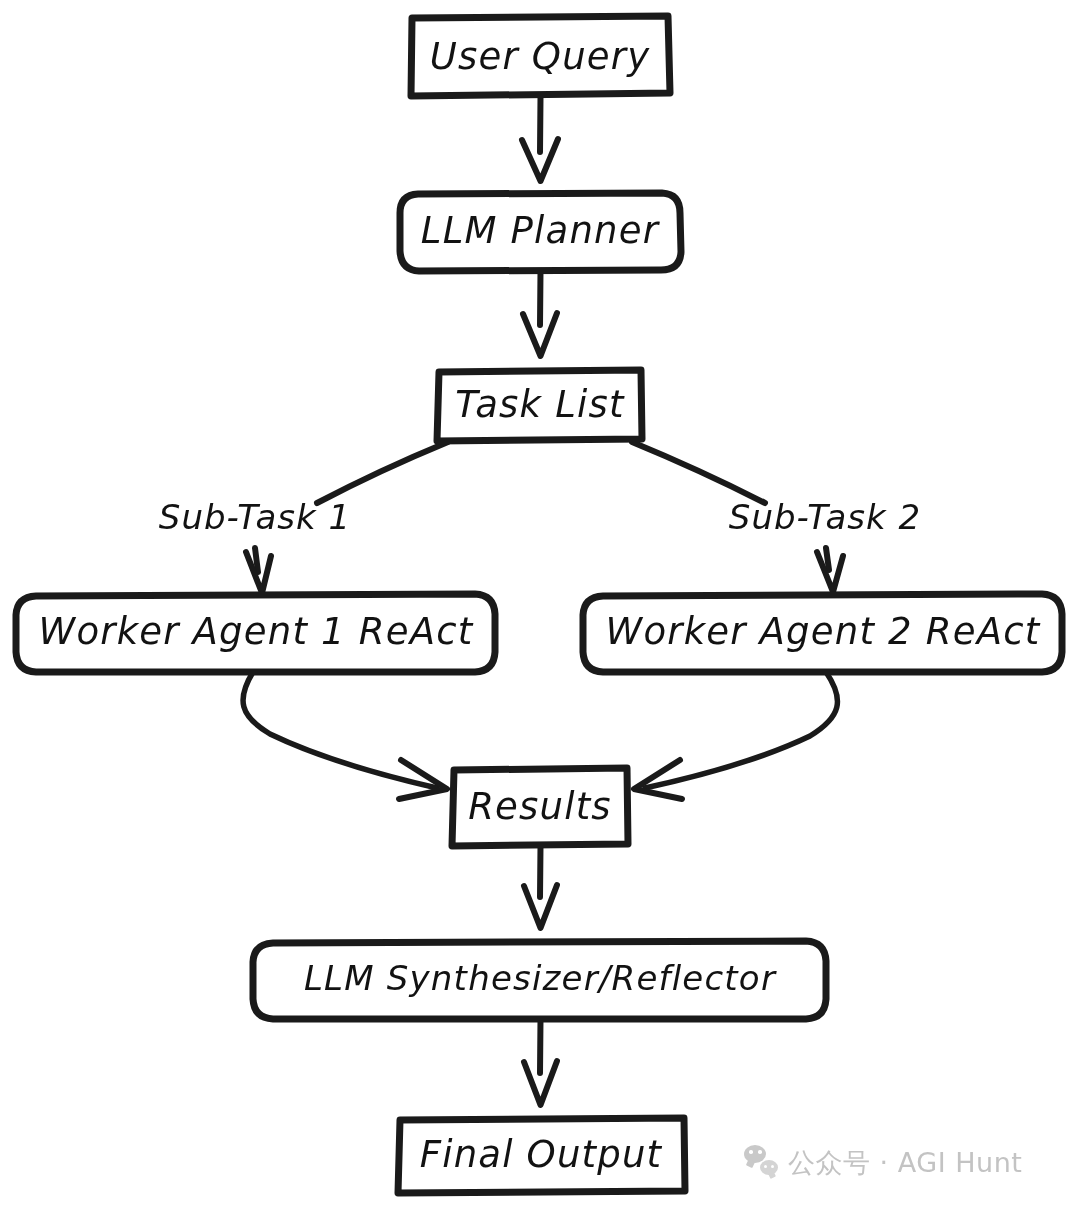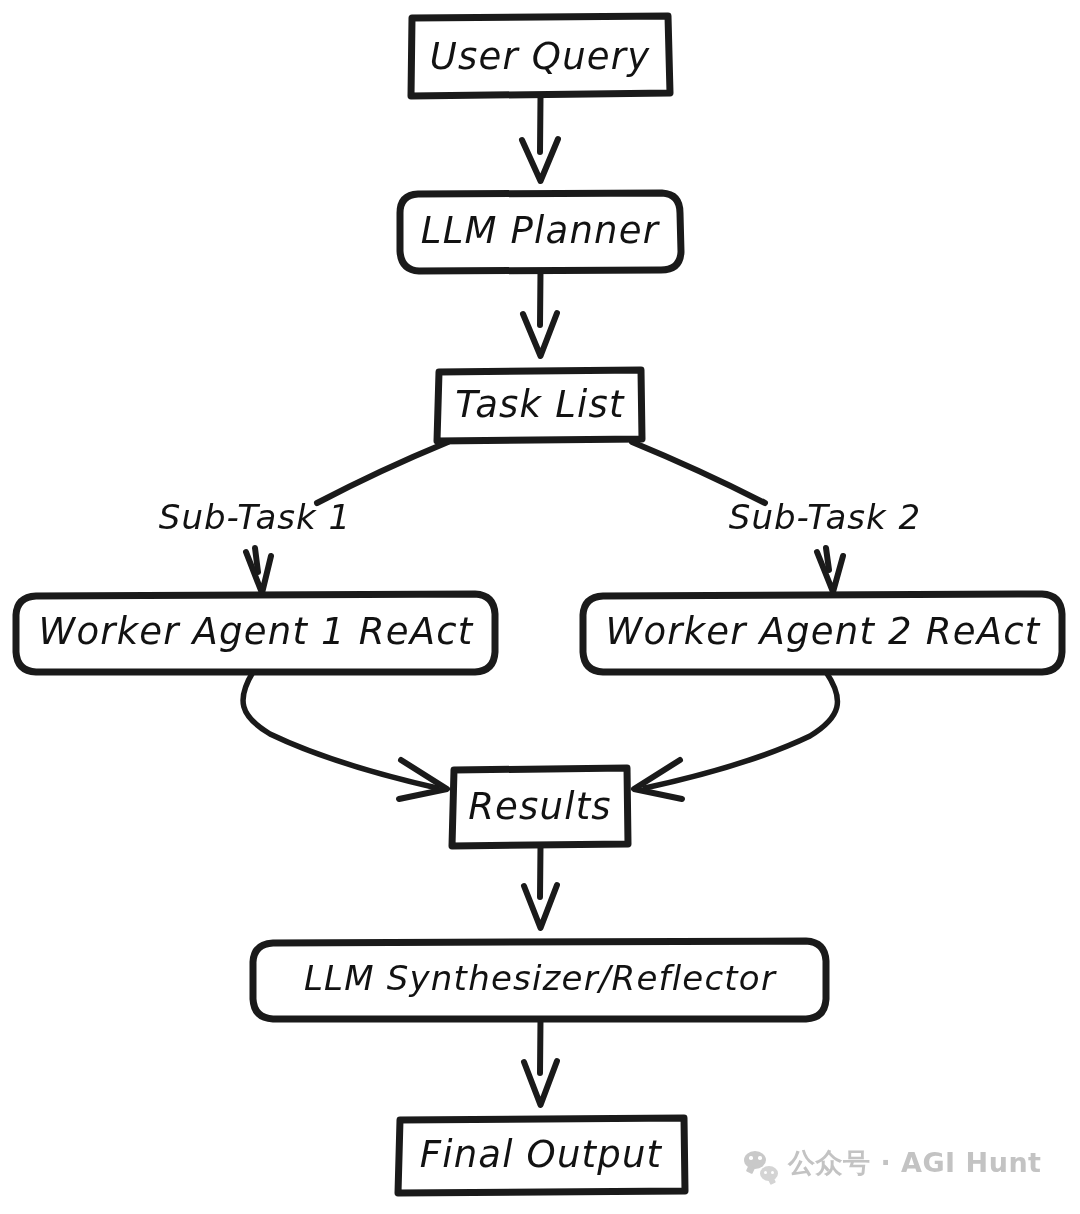--- a/index.html
+++ b/index.html
@@ -70,28 +70,27 @@
     dominant-baseline: middle;
     letter-spacing: 1px;
     font-style: italic;
   }
   
   #watermark {
     position: absolute;
     left: 744px;
     top: 1145px;
     display: flex;
-    align-items: flex-end;
+    align-items: flex-start;
     gap: 10px;
     color: #c3c3c3;
     font-family: "DejaVu Sans", sans-serif;
     font-size: 27px;
     letter-spacing: 0.5px;
     user-select: none;
-    font-weight: bold;
   }
   #watermark .wm-text { color: #c3c3c3; white-space: nowrap; }
   #watermark .wm-icon { display: inline-block; width: 34px; height: 30px; position: relative; flex: none; }
   #watermark .wm-icon .b1 {
     position: absolute; left: 0; top: 0;
     width: 22px; height: 18px; border-radius: 50%;
     background: #c9c9c9;
   }
   #watermark .wm-icon .b1:after {
     content: ""; position: absolute; left: 3px; bottom: -4px;

